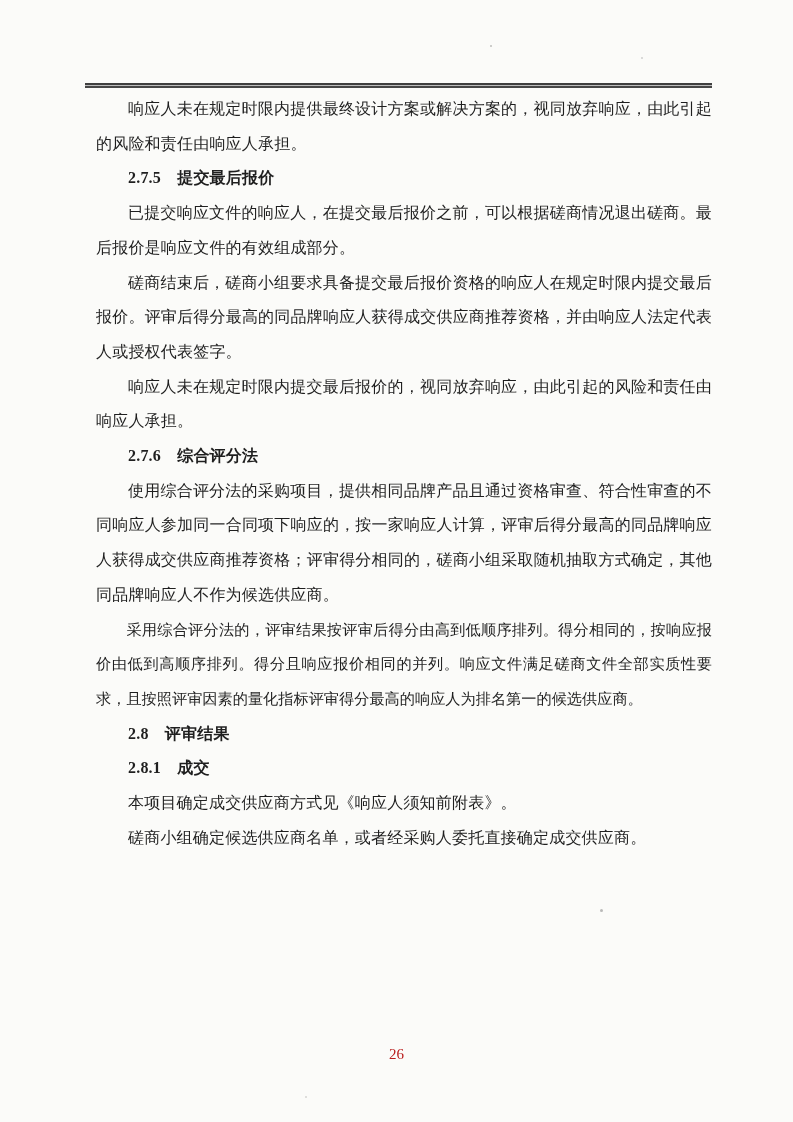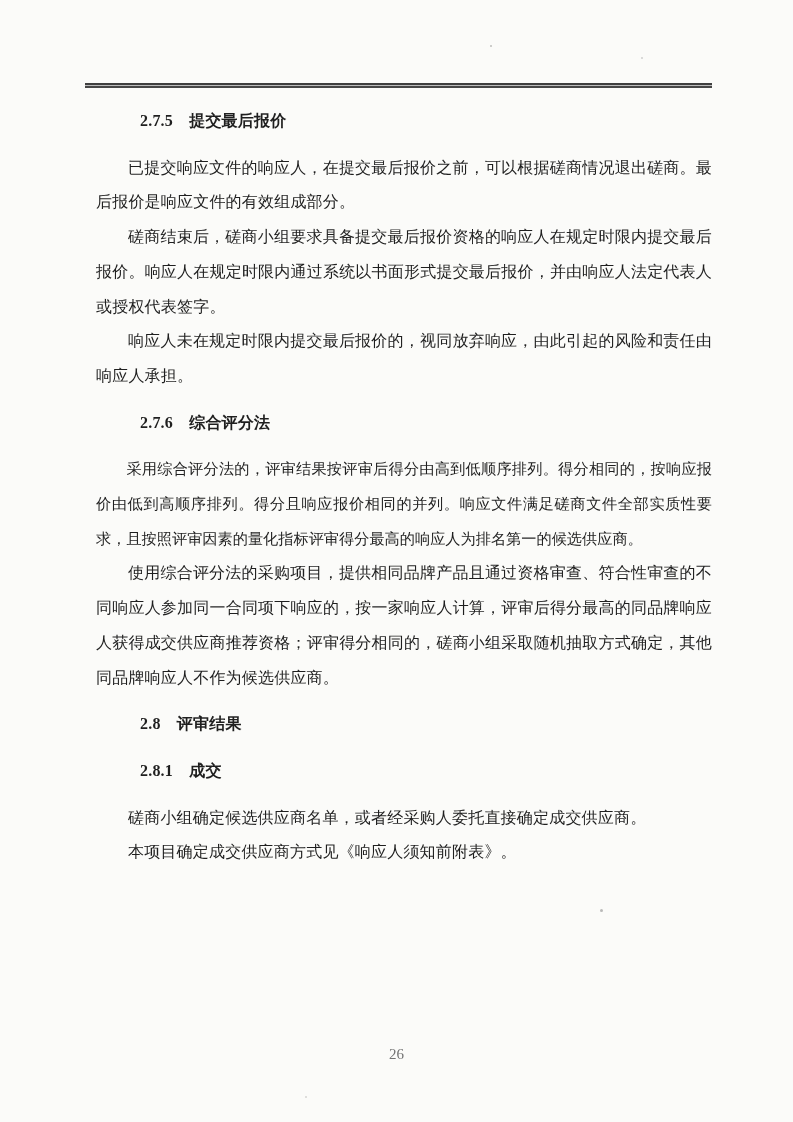--- a/index.html
+++ b/index.html
@@ -36,39 +36,39 @@
     text-align: justify;
     letter-spacing: 0.2px;
   }
 
   .para {
     margin: 0;
     text-indent: 2em;
   }
 
   .heading {
-    margin: 12px;
+    margin: 0;
     text-indent: 2em;
     font-weight: bold;
   }
 
   
   .dense {
     font-size: 15.2px;
     letter-spacing: 0;
   }
 
   .page-number {
     position: absolute;
     left: 0;
     top: 1046px;
     width: 100%;
     text-align: center;
     font-size: 15px;
-    color: #737373;
+    color: #b91c1c;
   }
 
   
   .speck {
     position: absolute;
     border-radius: 50%;
     background: #8d8d8d;
   }
   .speck-1 { left: 490px; top: 45px;  width: 2px; height: 2px; opacity: .55; }
   .speck-2 { left: 600px; top: 909px; width: 3px; height: 3px; opacity: .6; }
@@ -76,31 +76,32 @@
   .speck-4 { left: 305px; top: 1096px; width: 2px; height: 2px; opacity: .35; }
 </style>
 </head>
 <body>
 
 <div class="page">
 
   <div class="header-rule"></div>
 
   <div class="content">
+      <p class="para">响应人未在规定时限内提供最终设计方案或解决方案的，视同放弃响应，由此引起的风险和责任由响应人承担。</p>
       <p class="heading">2.7.5　提交最后报价</p>
       <p class="para">已提交响应文件的响应人，在提交最后报价之前，可以根据磋商情况退出磋商。最后报价是响应文件的有效组成部分。</p>
-      <p class="para">磋商结束后，磋商小组要求具备提交最后报价资格的响应人在规定时限内提交最后报价。响应人在规定时限内通过系统以书面形式提交最后报价，并由响应人法定代表人或授权代表签字。</p>
+      <p class="para">磋商结束后，磋商小组要求具备提交最后报价资格的响应人在规定时限内提交最后报价。评审后得分最高的同品牌响应人获得成交供应商推荐资格，并由响应人法定代表人或授权代表签字。</p>
       <p class="para">响应人未在规定时限内提交最后报价的，视同放弃响应，由此引起的风险和责任由响应人承担。</p>
       <p class="heading">2.7.6　综合评分法</p>
+      <p class="para">使用综合评分法的采购项目，提供相同品牌产品且通过资格审查、符合性审查的不同响应人参加同一合同项下响应的，按一家响应人计算，评审后得分最高的同品牌响应人获得成交供应商推荐资格；评审得分相同的，磋商小组采取随机抽取方式确定，其他同品牌响应人不作为候选供应商。</p>
       <p class="para dense">采用综合评分法的，评审结果按评审后得分由高到低顺序排列。得分相同的，按响应报价由低到高顺序排列。得分且响应报价相同的并列。响应文件满足磋商文件全部实质性要求，且按照评审因素的量化指标评审得分最高的响应人为排名第一的候选供应商。</p>
-      <p class="para">使用综合评分法的采购项目，提供相同品牌产品且通过资格审查、符合性审查的不同响应人参加同一合同项下响应的，按一家响应人计算，评审后得分最高的同品牌响应人获得成交供应商推荐资格；评审得分相同的，磋商小组采取随机抽取方式确定，其他同品牌响应人不作为候选供应商。</p>
       <p class="heading">2.8　评审结果</p>
       <p class="heading">2.8.1　成交</p>
+      <p class="para">本项目确定成交供应商方式见《响应人须知前附表》。</p>
       <p class="para">磋商小组确定候选供应商名单，或者经采购人委托直接确定成交供应商。</p>
-      <p class="para">本项目确定成交供应商方式见《响应人须知前附表》。</p>
     </div>
 
   <div class="page-number">26</div>
 
   <div class="speck speck-1"></div>
   <div class="speck speck-2"></div>
   <div class="speck speck-3"></div>
   <div class="speck speck-4"></div>
 
 </div>

